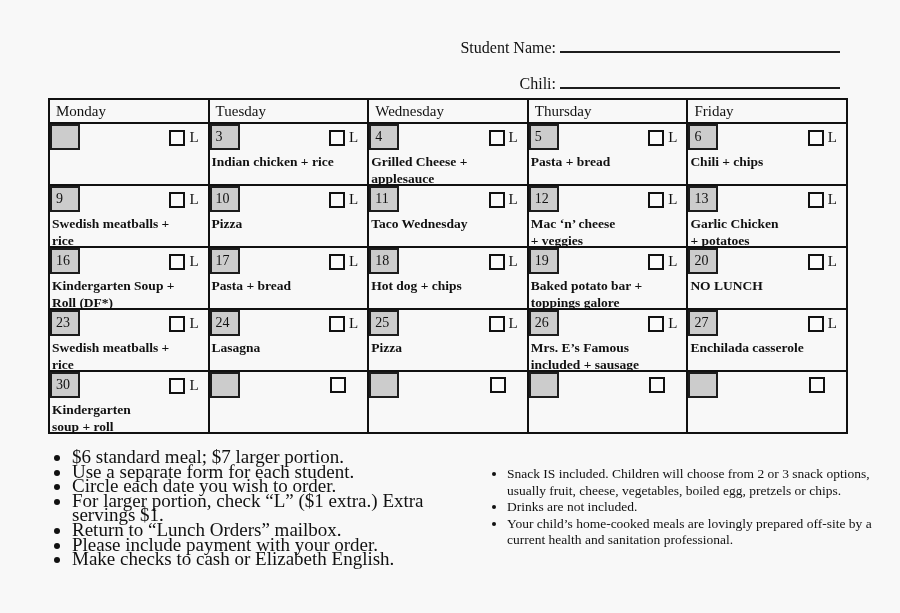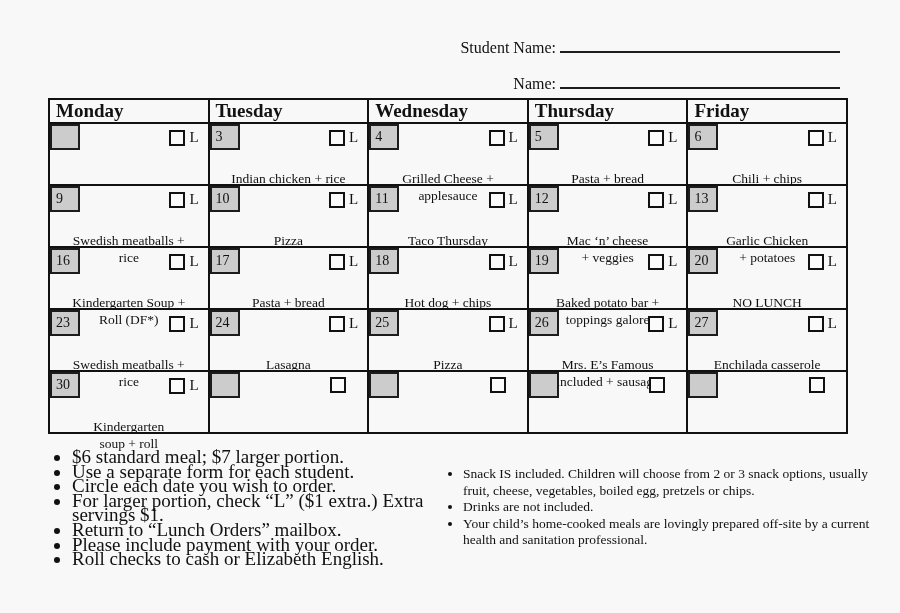--- a/index.html
+++ b/index.html
@@ -31,76 +31,76 @@
   
   table.calendar {
     position:absolute; left:48px; top:98px;
     width:800px; border-collapse:collapse; table-layout:fixed;
     background:#f8f8f8;
   }
   table.calendar th, table.calendar td {
     border:2px solid #111; padding:0;
   }
   table.calendar th {
-    height:22px; font-size:19px; font-weight:bold;
+    height:22px; font-size:15px; font-weight:normal;
     text-align:left; padding-left:6px;
   }
   table.calendar td {
     position:relative; height:60px; width:160px; vertical-align:top;
   }
   .daybox {
     position:absolute; left:0; top:0; width:22px; height:22px;
     background:#cccccc; border:2px solid #1c1c1c;
     font-size:14px; line-height:21px; padding-left:4px;
   }
   .checkrow {
     position:absolute; top:5px; right:9px;
     display:flex; align-items:center;
   }
   .checkbox {
     width:12px; height:12px; border:2px solid #111;
     background:#fbfbfb; display:inline-block;
   }
   .checklabel { font-size:15px; margin-left:4px; min-width:8px; display:inline-block; }
   .meal {
-    position:absolute; top:46px; left:2px; right:2px;
-    text-align:center; font-weight:normal; font-size:13.5px;
+    position:absolute; top:29px; left:2px; right:2px;
+    font-weight:bold; font-size:13.5px;
     line-height:17px; white-space:pre-line;
   }
 
   
   .gf-note {
     position:absolute; left:48px; top:440px; width:800px;
     text-align:right; font-size:14px;
   }
   .gf-note .df-part { margin-left:26px; }
 
   ul.notes { margin:0; list-style:disc; }
   .notes-left {
     position:absolute; left:40px; top:450px; width:400px;
     padding-left:32px; font-size:19px;
   }
   .notes-left li { line-height:14.6px; }
   .notes-right {
     position:absolute; left:445px; top:466px; width:415px;
     padding-left:18px; font-size:13.5px;
   }
-  .notes-right li { line-height:16.5px; }
+  .notes-right li { line-height:16.5px;margin-left:44px; }
 </style>
 </head>
 <body>
 
 <div class="page">
 
 
   <div class="field field-student">
     <span class="flabel">Student Name:</span><span class="write-line"></span>
   </div>
   <div class="field field-class">
-    <span class="flabel">Name:</span><span class="write-line"></span>
+    <span class="flabel">Chili:</span><span class="write-line"></span>
   </div>
 
   <table class="calendar">
     <thead>
       <tr>
           <th>Monday</th>
           <th>Tuesday</th>
           <th>Wednesday</th>
           <th>Thursday</th>
           <th>Friday</th>
@@ -167,21 +167,21 @@
         <span class="checklabel">L</span>
       </span>
       <div class="meal">Pizza</div>
     </td>
           <td>
       <span class="daybox"><span>11</span></span>
       <span class="checkrow">
         <span class="checkbox"></span>
         <span class="checklabel">L</span>
       </span>
-      <div class="meal">Taco Thursday</div>
+      <div class="meal">Taco Wednesday</div>
     </td>
           <td>
       <span class="daybox"><span>12</span></span>
       <span class="checkrow">
         <span class="checkbox"></span>
         <span class="checklabel">L</span>
       </span>
       <div class="meal">Mac ‘n’ cheese
 + veggies</div>
     </td>
@@ -330,21 +330,21 @@
   </table>
 
 
   <ul class="notes notes-left">
       <li>$6 standard meal; $7 larger portion.</li>
       <li>Use a separate form for each student.</li>
       <li>Circle each date you wish to order.</li>
       <li>For larger portion, check “L” ($1 extra.) Extra servings $1.</li>
       <li>Return to “Lunch Orders” mailbox.</li>
       <li>Please include payment with your order.</li>
-      <li>Roll checks to cash or Elizabeth English.</li>
+      <li>Make checks to cash or Elizabeth English.</li>
     </ul>
   <ul class="notes notes-right">
       <li>Snack IS included. Children will choose from 2 or 3 snack options, usually fruit, cheese, vegetables, boiled egg, pretzels or chips.</li>
       <li>Drinks are not included.</li>
       <li>Your child’s home-cooked meals are lovingly prepared off-site by a current health and sanitation professional.</li>
     </ul>
 
 </div>
 
 </body></html>

